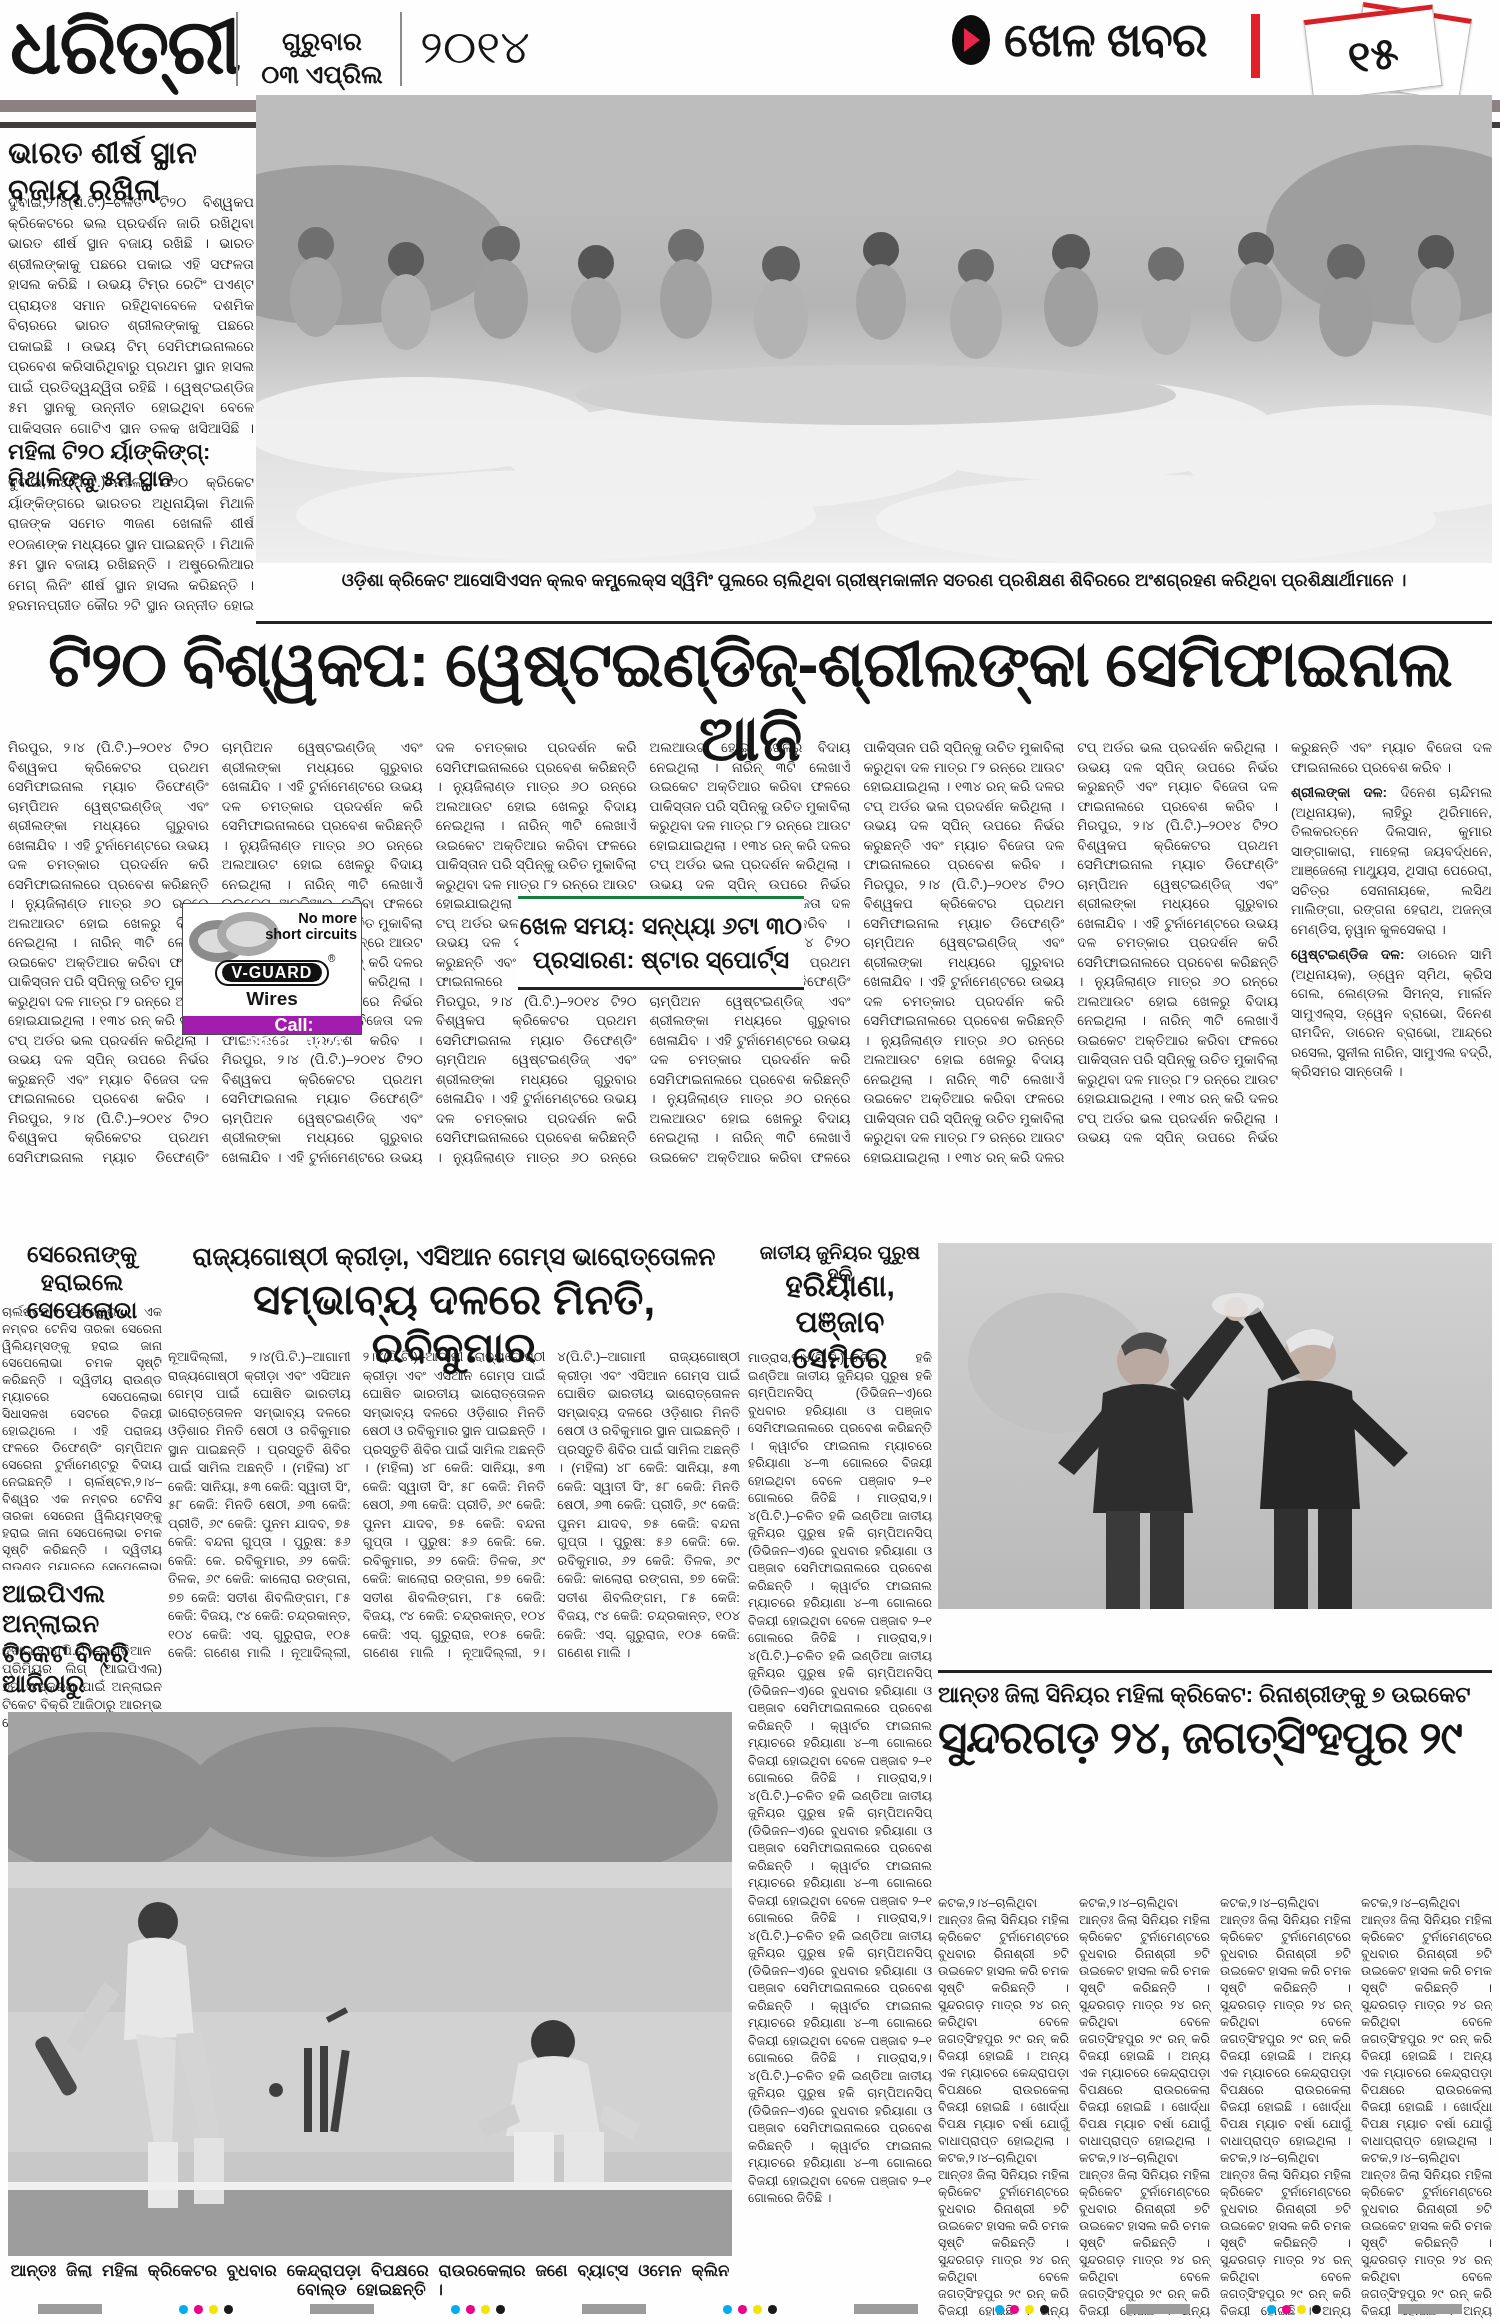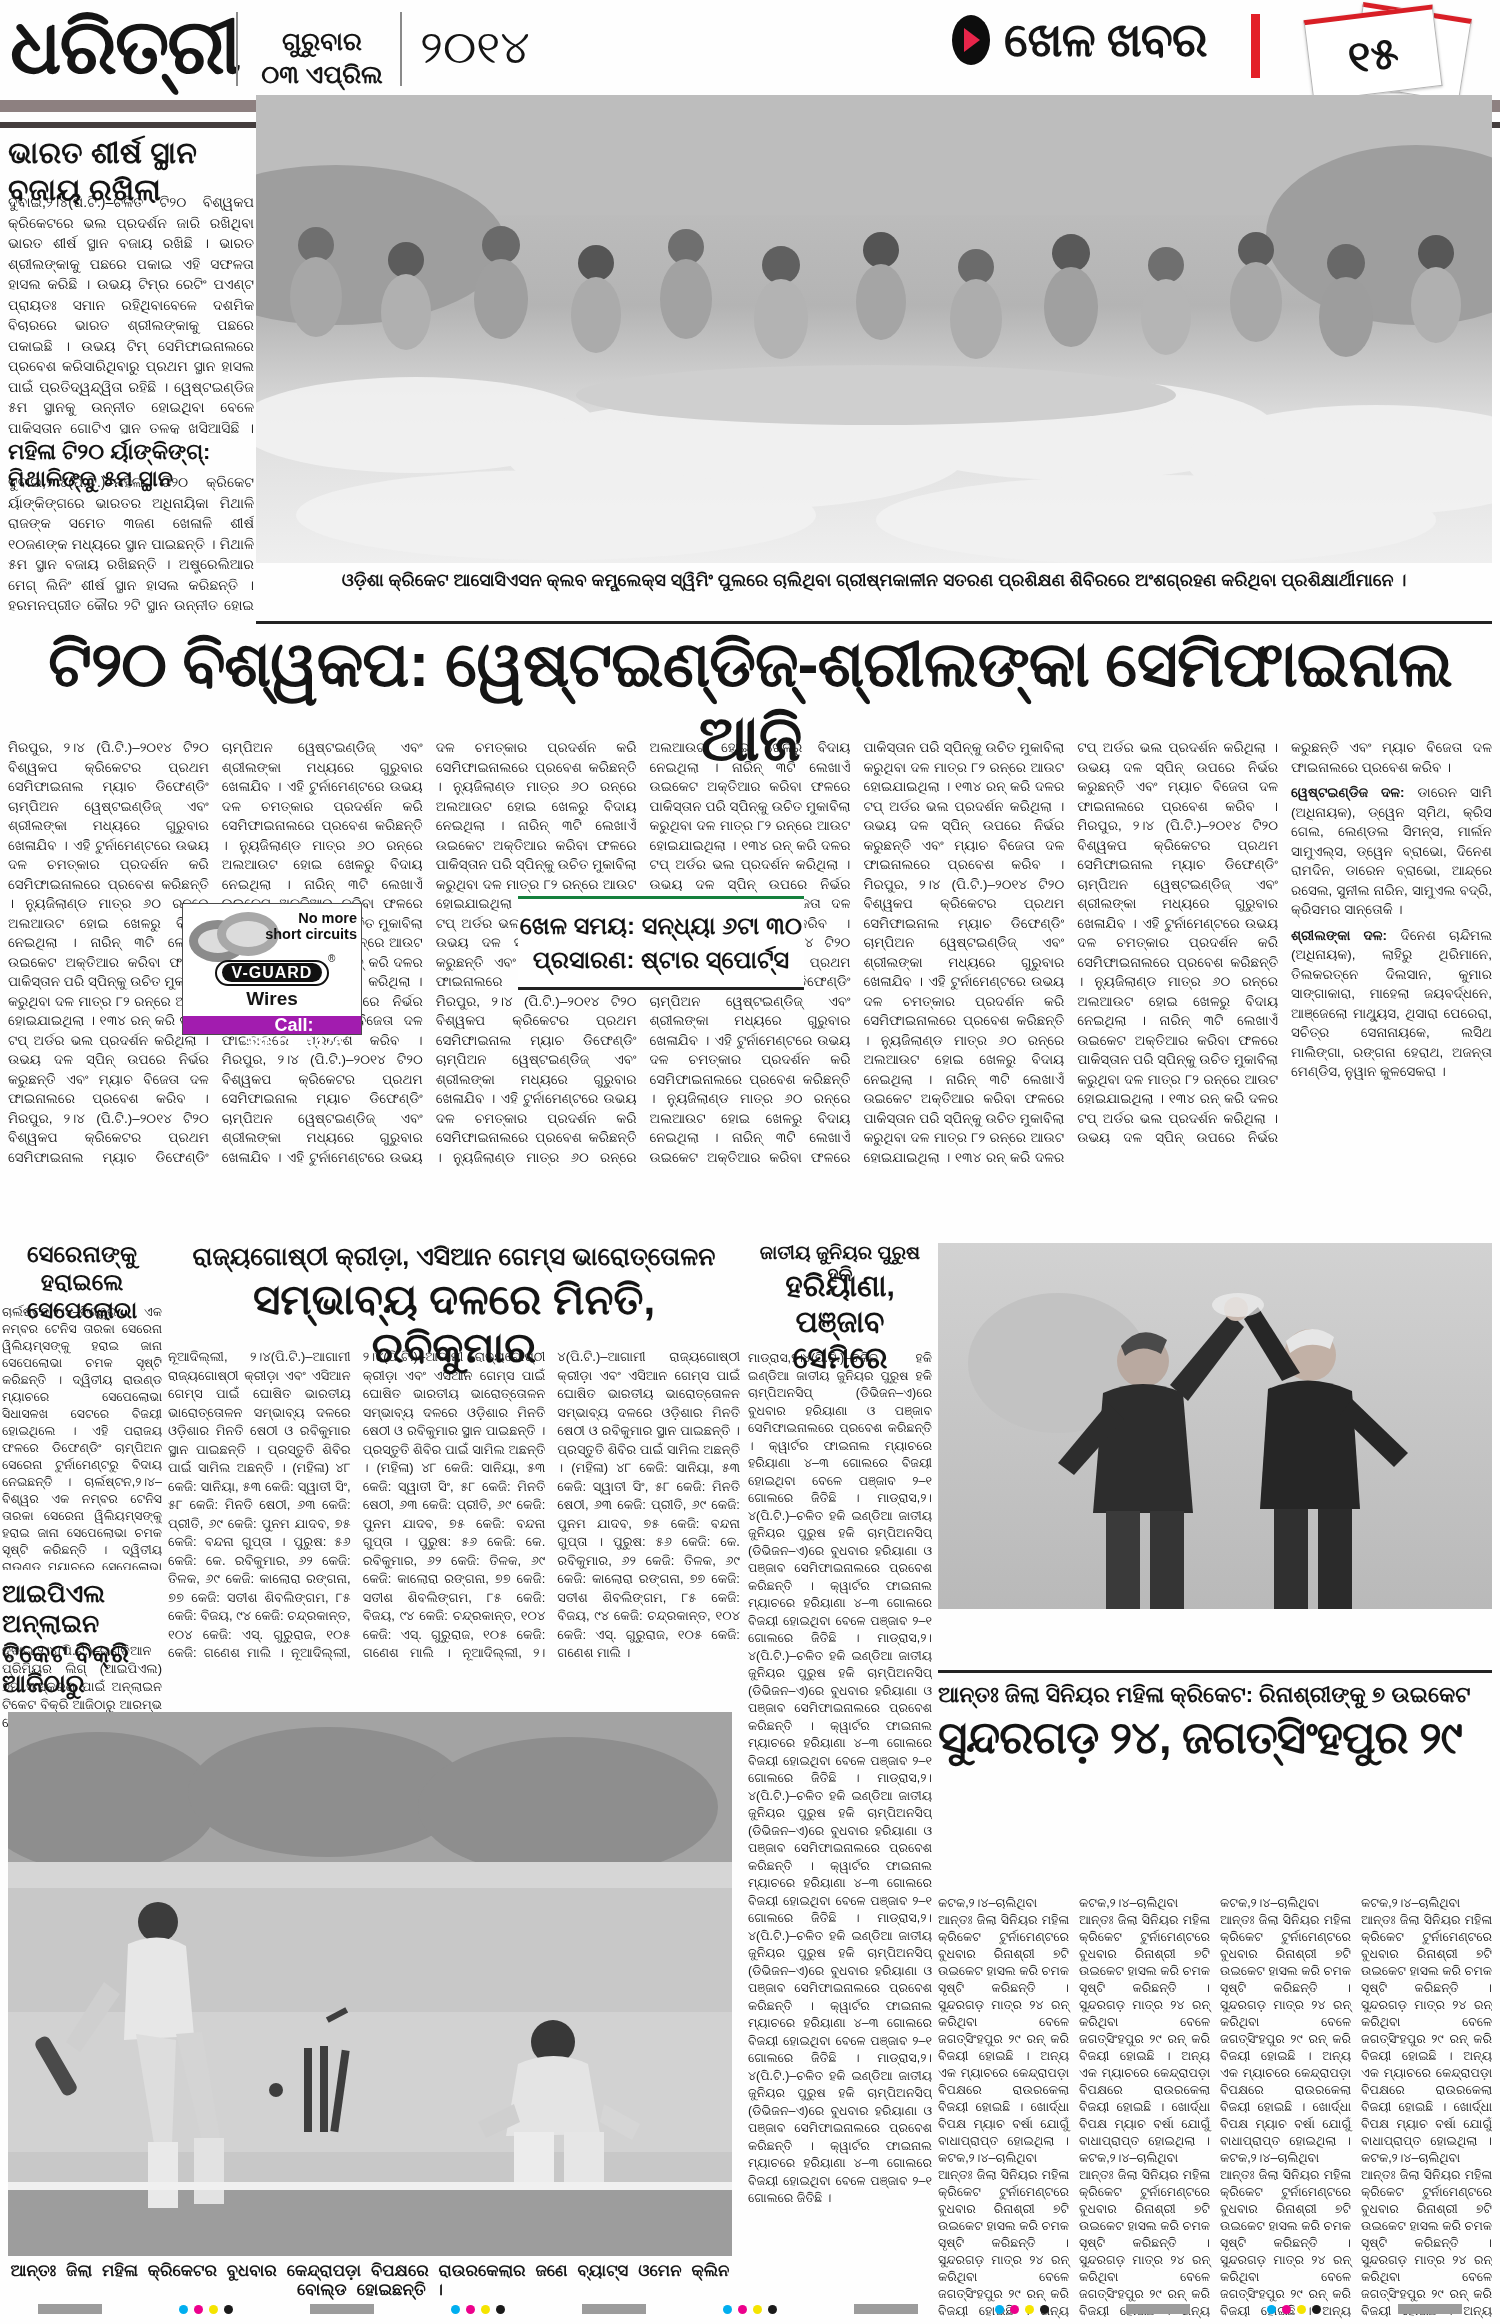--- a/index.html
+++ b/index.html
@@ -197,22 +197,22 @@
           <ellipse cx="620" cy="300" rx="300" ry="30"></ellipse>
         </g>
     </svg>
   </div>
   <div class="abs cap1">ଓଡ଼ିଶା କ୍ରିକେଟ ଆସୋସିଏସନ କ୍ଲବ କମ୍ପ୍ଲେକ୍ସ ସ୍ୱିମିଂ ପୁଲରେ ଚାଲିଥିବା ଗ୍ରୀଷ୍ମକାଳୀନ ସତରଣ ପ୍ରଶିକ୍ଷଣ ଶିବିରରେ ଅଂଶଗ୍ରହଣ କରିଥିବା ପ୍ରଶିକ୍ଷାର୍ଥୀମାନେ ।</div>
 
   <div class="abs main-rule"></div>
   <div class="abs main-head">ଟି୨୦ ବିଶ୍ୱକପ: ୱେଷ୍ଟଇଣ୍ଡିଜ୍-ଶ୍ରୀଲଙ୍କା ସେମିଫାଇନାଲ ଆଜି</div>
   <div class="abs main-body jtext">
     <p>ମିରପୁର, ୨।୪ (ପି.ଟି.)–୨୦୧୪ ଟି୨୦ ବିଶ୍ୱକପ କ୍ରିକେଟର ପ୍ରଥମ ସେମିଫାଇନାଲ ମ୍ୟାଚ ଡିଫେଣ୍ଡିଂ ଚାମ୍ପିଅନ ୱେଷ୍ଟଇଣ୍ଡିଜ୍ ଏବଂ ଶ୍ରୀଲଙ୍କା ମଧ୍ୟରେ ଗୁରୁବାର ଖେଳାଯିବ । ଏହି ଟୁର୍ନାମେଣ୍ଟରେ ଉଭୟ ଦଳ ଚମତ୍କାର ପ୍ରଦର୍ଶନ କରି ସେମିଫାଇନାଲରେ ପ୍ରବେଶ କରିଛନ୍ତି । ନ୍ୟୁଜିଲାଣ୍ଡ ମାତ୍ର ୬୦ ରନ୍‌ରେ ଅଲଆଉଟ ହୋଇ ଖେଳରୁ ବିଦାୟ ନେଇଥିଲା । ନାରିନ୍ ୩ଟି ଲେଖାଏଁ ଉଇକେଟ ଅକ୍ତିଆର କରିବା ଫଳରେ ପାକିସ୍ତାନ ପରି ସ୍ପିନ୍‌କୁ ଉଚିତ ମୁକାବିଲା କରୁଥିବା ଦଳ ମାତ୍ର ୮୨ ରନ୍‌ରେ ଆଉଟ ହୋଇଯାଇଥିଲା । ୧୩୪ ରନ୍ କରି ଦଳର ଟପ୍ ଅର୍ଡର ଭଲ ପ୍ରଦର୍ଶନ କରିଥିଲା । ଉଭୟ ଦଳ ସ୍ପିନ୍ ଉପରେ ନିର୍ଭର କରୁଛନ୍ତି ଏବଂ ମ୍ୟାଚ ବିଜେତା ଦଳ ଫାଇନାଲରେ ପ୍ରବେଶ କରିବ । ମିରପୁର, ୨।୪ (ପି.ଟି.)–୨୦୧୪ ଟି୨୦ ବିଶ୍ୱକପ କ୍ରିକେଟର ପ୍ରଥମ ସେମିଫାଇନାଲ ମ୍ୟାଚ ଡିଫେଣ୍ଡିଂ ଚାମ୍ପିଅନ ୱେଷ୍ଟଇଣ୍ଡିଜ୍ ଏବଂ ଶ୍ରୀଲଙ୍କା ମଧ୍ୟରେ ଗୁରୁବାର ଖେଳାଯିବ । ଏହି ଟୁର୍ନାମେଣ୍ଟରେ ଉଭୟ ଦଳ ଚମତ୍କାର ପ୍ରଦର୍ଶନ କରି ସେମିଫାଇନାଲରେ ପ୍ରବେଶ କରିଛନ୍ତି । ନ୍ୟୁଜିଲାଣ୍ଡ ମାତ୍ର ୬୦ ରନ୍‌ରେ ଅଲଆଉଟ ହୋଇ ଖେଳରୁ ବିଦାୟ ନେଇଥିଲା । ନାରିନ୍ ୩ଟି ଲେଖାଏଁ ଉଇକେଟ ଅକ୍ତିଆର କରିବା ଫଳରେ ପାକିସ୍ତାନ ପରି ସ୍ପିନ୍‌କୁ ଉଚିତ ମୁକାବିଲା କରୁଥିବା ଦଳ ମାତ୍ର ୮୨ ରନ୍‌ରେ ଆଉଟ ହୋଇଯାଇଥିଲା । ୧୩୪ ରନ୍ କରି ଦଳର ଟପ୍ ଅର୍ଡର ଭଲ ପ୍ରଦର୍ଶନ କରିଥିଲା । ଉଭୟ ଦଳ ସ୍ପିନ୍ ଉପରେ ନିର୍ଭର କରୁଛନ୍ତି ଏବଂ ମ୍ୟାଚ ବିଜେତା ଦଳ ଫାଇନାଲରେ ପ୍ରବେଶ କରିବ । ମିରପୁର, ୨।୪ (ପି.ଟି.)–୨୦୧୪ ଟି୨୦ ବିଶ୍ୱକପ କ୍ରିକେଟର ପ୍ରଥମ ସେମିଫାଇନାଲ ମ୍ୟାଚ ଡିଫେଣ୍ଡିଂ ଚାମ୍ପିଅନ ୱେଷ୍ଟଇଣ୍ଡିଜ୍ ଏବଂ ଶ୍ରୀଲଙ୍କା ମଧ୍ୟରେ ଗୁରୁବାର ଖେଳାଯିବ । ଏହି ଟୁର୍ନାମେଣ୍ଟରେ ଉଭୟ ଦଳ ଚମତ୍କାର ପ୍ରଦର୍ଶନ କରି ସେମିଫାଇନାଲରେ ପ୍ରବେଶ କରିଛନ୍ତି । ନ୍ୟୁଜିଲାଣ୍ଡ ମାତ୍ର ୬୦ ରନ୍‌ରେ ଅଲଆଉଟ ହୋଇ ଖେଳରୁ ବିଦାୟ ନେଇଥିଲା । ନାରିନ୍ ୩ଟି ଲେଖାଏଁ ଉଇକେଟ ଅକ୍ତିଆର କରିବା ଫଳରେ ପାକିସ୍ତାନ ପରି ସ୍ପିନ୍‌କୁ ଉଚିତ ମୁକାବିଲା କରୁଥିବା ଦଳ ମାତ୍ର ୮୨ ରନ୍‌ରେ ଆଉଟ ହୋଇଯାଇଥିଲା । ୧୩୪ ରନ୍ କରି ଦଳର ଟପ୍ ଅର୍ଡର ଭଲ ପ୍ରଦର୍ଶନ କରିଥିଲା । ଉଭୟ ଦଳ ସ୍ପିନ୍ ଉପରେ ନିର୍ଭର କରୁଛନ୍ତି ଏବଂ ମ୍ୟାଚ ବିଜେତା ଦଳ ଫାଇନାଲରେ ପ୍ରବେଶ କରିବ । ମିରପୁର, ୨।୪ (ପି.ଟି.)–୨୦୧୪ ଟି୨୦ ବିଶ୍ୱକପ କ୍ରିକେଟର ପ୍ରଥମ ସେମିଫାଇନାଲ ମ୍ୟାଚ ଡିଫେଣ୍ଡିଂ ଚାମ୍ପିଅନ ୱେଷ୍ଟଇଣ୍ଡିଜ୍ ଏବଂ ଶ୍ରୀଲଙ୍କା ମଧ୍ୟରେ ଗୁରୁବାର ଖେଳାଯିବ । ଏହି ଟୁର୍ନାମେଣ୍ଟରେ ଉଭୟ ଦଳ ଚମତ୍କାର ପ୍ରଦର୍ଶନ କରି ସେମିଫାଇନାଲରେ ପ୍ରବେଶ କରିଛନ୍ତି । ନ୍ୟୁଜିଲାଣ୍ଡ ମାତ୍ର ୬୦ ରନ୍‌ରେ ଅଲଆଉଟ ହୋଇ ଖେଳରୁ ବିଦାୟ ନେଇଥିଲା । ନାରିନ୍ ୩ଟି ଲେଖାଏଁ ଉଇକେଟ ଅକ୍ତିଆର କରିବା ଫଳରେ ପାକିସ୍ତାନ ପରି ସ୍ପିନ୍‌କୁ ଉଚିତ ମୁକାବିଲା କରୁଥିବା ଦଳ ମାତ୍ର ୮୨ ରନ୍‌ରେ ଆଉଟ ହୋଇଯାଇଥିଲା । ୧୩୪ ରନ୍ କରି ଦଳର ଟପ୍ ଅର୍ଡର ଭଲ ପ୍ରଦର୍ଶନ କରିଥିଲା । ଉଭୟ ଦଳ ସ୍ପିନ୍ ଉପରେ ନିର୍ଭର କରୁଛନ୍ତି ଏବଂ ମ୍ୟାଚ ବିଜେତା ଦଳ ଫାଇନାଲରେ ପ୍ରବେଶ କରିବ । ମିରପୁର, ୨।୪ (ପି.ଟି.)–୨୦୧୪ ଟି୨୦ ବିଶ୍ୱକପ କ୍ରିକେଟର ପ୍ରଥମ ସେମିଫାଇନାଲ ମ୍ୟାଚ ଡିଫେଣ୍ଡିଂ ଚାମ୍ପିଅନ ୱେଷ୍ଟଇଣ୍ଡିଜ୍ ଏବଂ ଶ୍ରୀଲଙ୍କା ମଧ୍ୟରେ ଗୁରୁବାର ଖେଳାଯିବ । ଏହି ଟୁର୍ନାମେଣ୍ଟରେ ଉଭୟ ଦଳ ଚମତ୍କାର ପ୍ରଦର୍ଶନ କରି ସେମିଫାଇନାଲରେ ପ୍ରବେଶ କରିଛନ୍ତି । ନ୍ୟୁଜିଲାଣ୍ଡ ମାତ୍ର ୬୦ ରନ୍‌ରେ ଅଲଆଉଟ ହୋଇ ଖେଳରୁ ବିଦାୟ ନେଇଥିଲା । ନାରିନ୍ ୩ଟି ଲେଖାଏଁ ଉଇକେଟ ଅକ୍ତିଆର କରିବା ଫଳରେ ପାକିସ୍ତାନ ପରି ସ୍ପିନ୍‌କୁ ଉଚିତ ମୁକାବିଲା କରୁଥିବା ଦଳ ମାତ୍ର ୮୨ ରନ୍‌ରେ ଆଉଟ ହୋଇଯାଇଥିଲା । ୧୩୪ ରନ୍ କରି ଦଳର ଟପ୍ ଅର୍ଡର ଭଲ ପ୍ରଦର୍ଶନ କରିଥିଲା । ଉଭୟ ଦଳ ସ୍ପିନ୍ ଉପରେ ନିର୍ଭର କରୁଛନ୍ତି ଏବଂ ମ୍ୟାଚ ବିଜେତା ଦଳ ଫାଇନାଲରେ ପ୍ରବେଶ କରିବ । ମିରପୁର, ୨।୪ (ପି.ଟି.)–୨୦୧୪ ଟି୨୦ ବିଶ୍ୱକପ କ୍ରିକେଟର ପ୍ରଥମ ସେମିଫାଇନାଲ ମ୍ୟାଚ ଡିଫେଣ୍ଡିଂ ଚାମ୍ପିଅନ ୱେଷ୍ଟଇଣ୍ଡିଜ୍ ଏବଂ ଶ୍ରୀଲଙ୍କା ମଧ୍ୟରେ ଗୁରୁବାର ଖେଳାଯିବ । ଏହି ଟୁର୍ନାମେଣ୍ଟରେ ଉଭୟ ଦଳ ଚମତ୍କାର ପ୍ରଦର୍ଶନ କରି ସେମିଫାଇନାଲରେ ପ୍ରବେଶ କରିଛନ୍ତି । ନ୍ୟୁଜିଲାଣ୍ଡ ମାତ୍ର ୬୦ ରନ୍‌ରେ ଅଲଆଉଟ ହୋଇ ଖେଳରୁ ବିଦାୟ ନେଇଥିଲା । ନାରିନ୍ ୩ଟି ଲେଖାଏଁ ଉଇକେଟ ଅକ୍ତିଆର କରିବା ଫଳରେ ପାକିସ୍ତାନ ପରି ସ୍ପିନ୍‌କୁ ଉଚିତ ମୁକାବିଲା କରୁଥିବା ଦଳ ମାତ୍ର ୮୨ ରନ୍‌ରେ ଆଉଟ ହୋଇଯାଇଥିଲା । ୧୩୪ ରନ୍ କରି ଦଳର ଟପ୍ ଅର୍ଡର ଭଲ ପ୍ରଦର୍ଶନ କରିଥିଲା । ଉଭୟ ଦଳ ସ୍ପିନ୍ ଉପରେ ନିର୍ଭର କରୁଛନ୍ତି ଏବଂ ମ୍ୟାଚ ବିଜେତା ଦଳ ଫାଇନାଲରେ ପ୍ରବେଶ କରିବ । ମିରପୁର, ୨।୪ (ପି.ଟି.)–୨୦୧୪ ଟି୨୦ ବିଶ୍ୱକପ କ୍ରିକେଟର ପ୍ରଥମ ସେମିଫାଇନାଲ ମ୍ୟାଚ ଡିଫେଣ୍ଡିଂ ଚାମ୍ପିଅନ ୱେଷ୍ଟଇଣ୍ଡିଜ୍ ଏବଂ ଶ୍ରୀଲଙ୍କା ମଧ୍ୟରେ ଗୁରୁବାର ଖେଳାଯିବ । ଏହି ଟୁର୍ନାମେଣ୍ଟରେ ଉଭୟ ଦଳ ଚମତ୍କାର ପ୍ରଦର୍ଶନ କରି ସେମିଫାଇନାଲରେ ପ୍ରବେଶ କରିଛନ୍ତି । ନ୍ୟୁଜିଲାଣ୍ଡ ମାତ୍ର ୬୦ ରନ୍‌ରେ ଅଲଆଉଟ ହୋଇ ଖେଳରୁ ବିଦାୟ ନେଇଥିଲା । ନାରିନ୍ ୩ଟି ଲେଖାଏଁ ଉଇକେଟ ଅକ୍ତିଆର କରିବା ଫଳରେ ପାକିସ୍ତାନ ପରି ସ୍ପିନ୍‌କୁ ଉଚିତ ମୁକାବିଲା କରୁଥିବା ଦଳ ମାତ୍ର ୮୨ ରନ୍‌ରେ ଆଉଟ ହୋଇଯାଇଥିଲା । ୧୩୪ ରନ୍ କରି ଦଳର ଟପ୍ ଅର୍ଡର ଭଲ ପ୍ରଦର୍ଶନ କରିଥିଲା । ଉଭୟ ଦଳ ସ୍ପିନ୍ ଉପରେ ନିର୍ଭର କରୁଛନ୍ତି ଏବଂ ମ୍ୟାଚ ବିଜେତା ଦଳ ଫାଇନାଲରେ ପ୍ରବେଶ କରିବ ।</p>
+    <p><span class="lead">ଶ୍ରୀଲଙ୍କା ଦଳ:</span><span> ଦିନେଶ ଚାନ୍ଦିମଲ (ଅଧିନାୟକ), ଲାହିରୁ ଥିରିମାନେ, ତିଲକରତ୍ନେ ଦିଲସାନ, କୁମାର ସାଙ୍ଗାକାରା, ମାହେଲା ଜୟବର୍ଦ୍ଧନେ, ଆଞ୍ଜେଲୋ ମାଥ୍ୟୁସ, ଥିସାରା ପେରେରା, ସଚିତ୍ର ସେନାନାୟକେ, ଲସିଥ ମାଲିଙ୍ଗା, ରଙ୍ଗନା ହେରାଥ, ଅଜନ୍ତା ମେଣ୍ଡିସ, ନୁୱାନ କୁଳସେକରା ।</span></p>
     <p><span class="lead">ୱେଷ୍ଟଇଣ୍ଡିଜ ଦଳ:</span><span> ଡାରେନ ସାମି (ଅଧିନାୟକ), ଡ୍ୱେନ ସ୍ମିଥ, କ୍ରିସ ଗେଲ, ଲେଣ୍ଡଲ ସିମନ୍ସ, ମାର୍ଲନ ସାମୁଏଲ୍ସ, ଡ୍ୱେନ ବ୍ରାଭୋ, ଦିନେଶ ରାମଦିନ, ଡାରେନ ବ୍ରାଭୋ, ଆନ୍ଦ୍ରେ ରସେଲ, ସୁନୀଲ ନାରିନ, ସାମୁଏଲ ବଦ୍ରି, କ୍ରିସମର ସାନ୍ତୋକି ।</span></p>
-    <p><span class="lead">ଶ୍ରୀଲଙ୍କା ଦଳ:</span><span> ଦିନେଶ ଚାନ୍ଦିମଲ (ଅଧିନାୟକ), ଲାହିରୁ ଥିରିମାନେ, ତିଲକରତ୍ନେ ଦିଲସାନ, କୁମାର ସାଙ୍ଗାକାରା, ମାହେଲା ଜୟବର୍ଦ୍ଧନେ, ଆଞ୍ଜେଲୋ ମାଥ୍ୟୁସ, ଥିସାରା ପେରେରା, ସଚିତ୍ର ସେନାନାୟକେ, ଲସିଥ ମାଲିଙ୍ଗା, ରଙ୍ଗନା ହେରାଥ, ଅଜନ୍ତା ମେଣ୍ଡିସ, ନୁୱାନ କୁଳସେକରା ।</span></p>
   </div>
 
   <div class="abs ad">
     <div class="ad-top">
       <span class="coil coil1"></span>
       <span class="coil coil2"></span>
       <div class="ad-tag">No more short circuits</div>
     </div>
     <div class="ad-logo">
       <span class="ad-pill">V-GUARD</span>

